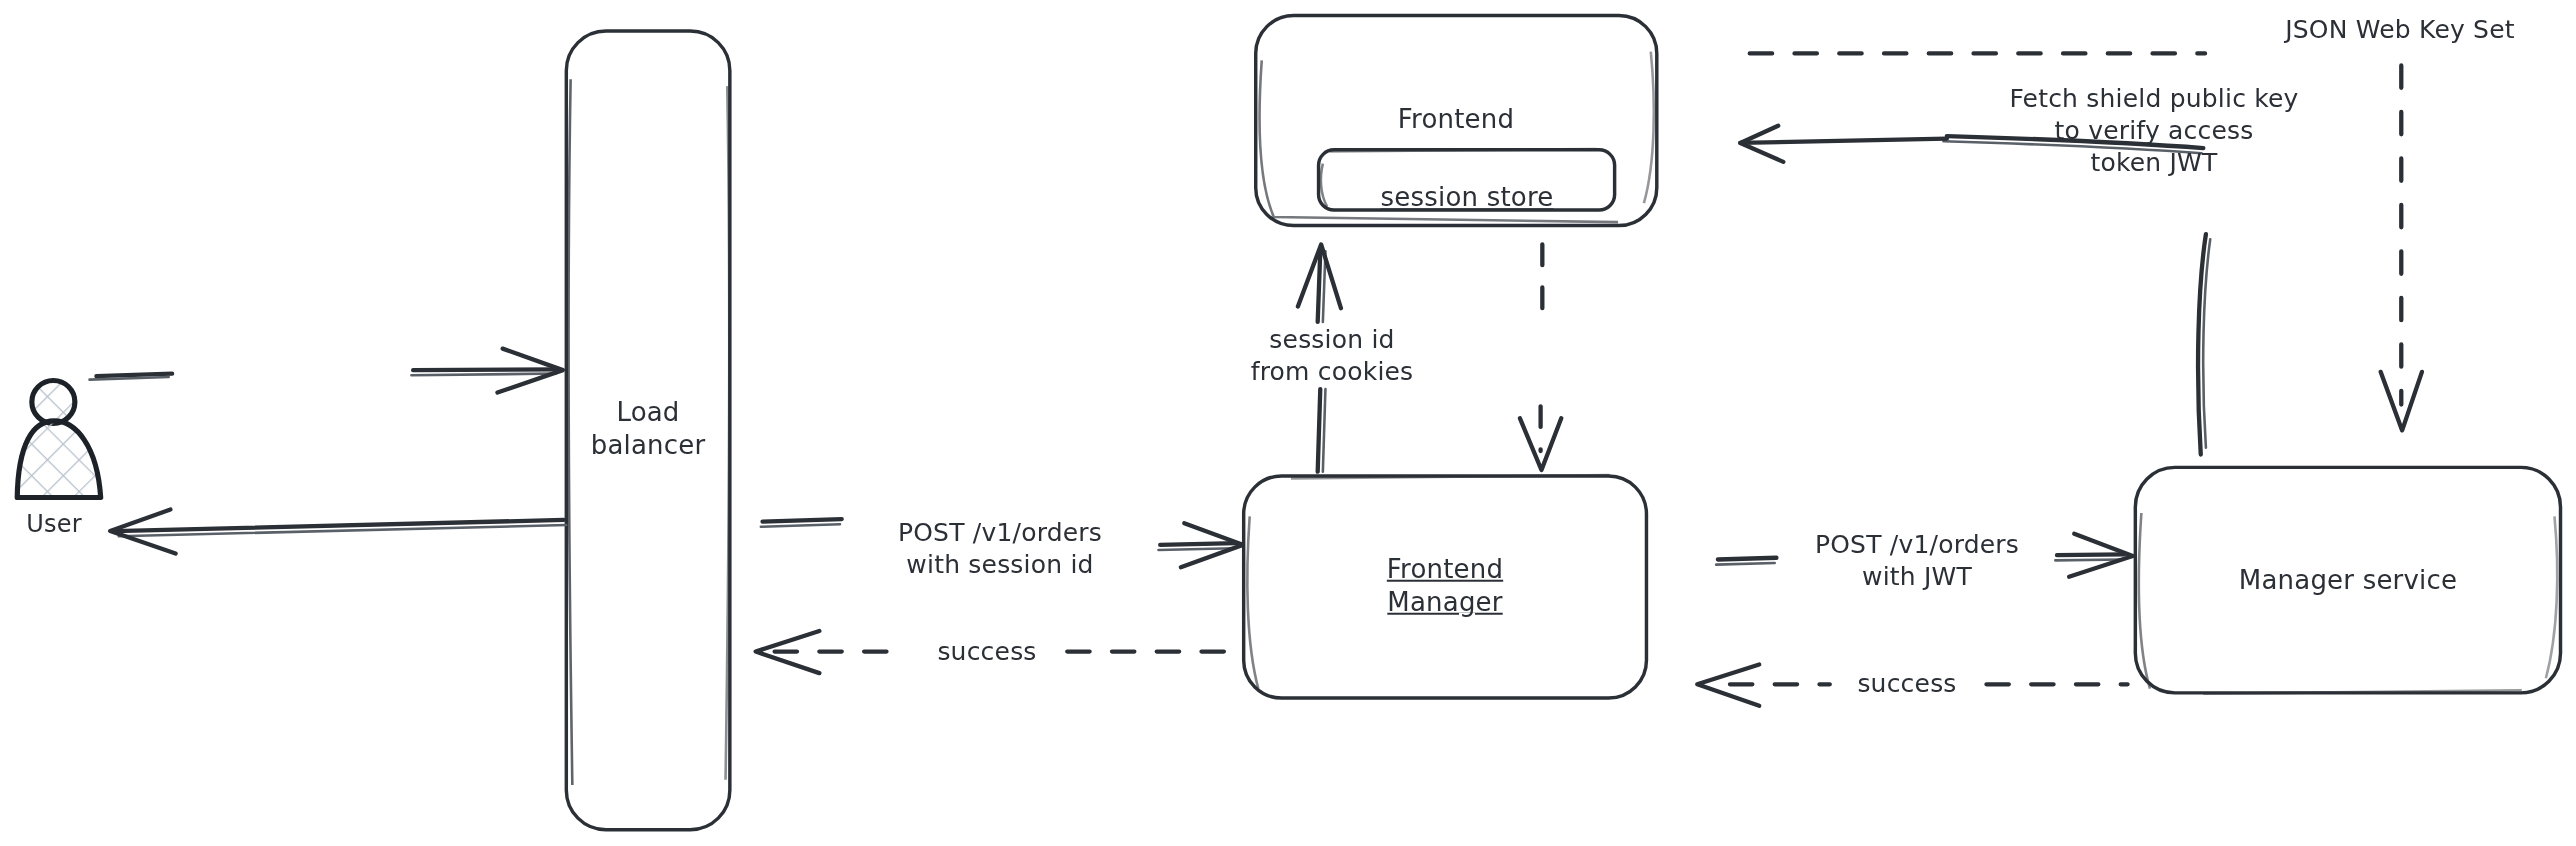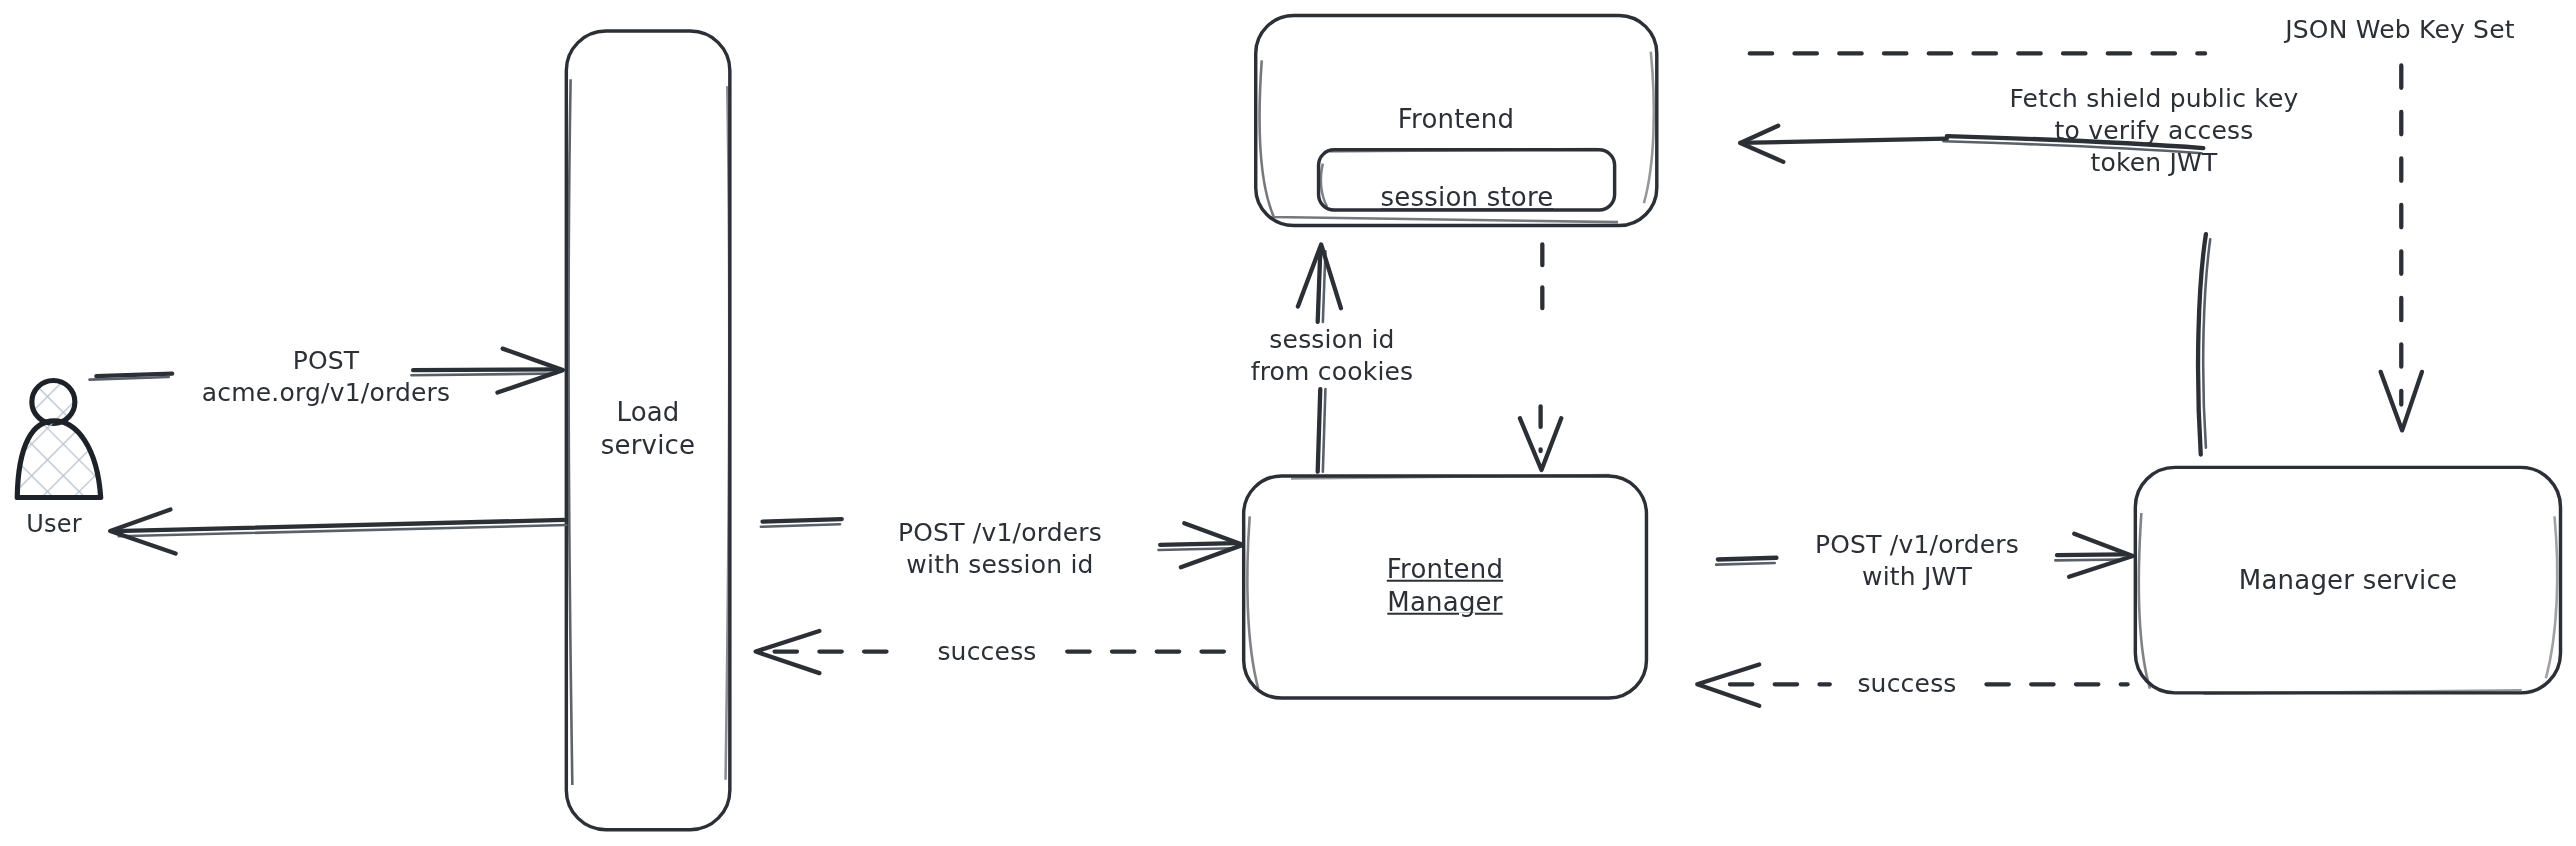--- a/index.html
+++ b/index.html
@@ -157,35 +157,33 @@
     </g>
 
     <g>
       <path d="M 2033 62 L 2562 62" fill="none" stroke="#2b2f36" stroke-width="5" stroke-dasharray="26 26" stroke-linecap="round"></path>
       <path d="M 2790 76 L 2790 470" fill="none" stroke="#2b2f36" stroke-width="5" stroke-dasharray="26 28" stroke-linecap="round"></path>
       <path d="M 2766 432 L 2791 500 L 2814 432" fill="none" stroke="#2b2f36" stroke-width="5" stroke-linecap="round" stroke-linejoin="round"></path>
     </g>
   </svg>
 
   <div class="node-label lbl-box" style="left:648px; top:429px; width:172px;">Load
-service</div>
+balancer</div>
 
   <div class="node-label lbl-box" style="left:1456px; top:120px; width:258px;">Frontend</div>
 
   <div class="node-label lbl-box" style="left:1467px; top:198px; width:284px;text-decoration:underline;">session store</div>
 
   <div class="node-label lbl-box" style="left:1445px; top:586px; width:258px;text-decoration:underline;">Frontend
 Manager</div>
 
   <div class="node-label lbl-box" style="left:2348px; top:581px; width:361px;">Manager service</div>
 
   <div class="actor-label lbl-box" style="left:54px; top:524px; width:155px;">User</div>
 
-  <div class="edge-label lbl-box" style="left:326px; top:377px; width:413px;">POST
-acme.org/v1/orders</div>
 
   <div class="edge-label lbl-box" style="left:1000px; top:549px; width:396px;">POST /v1/orders
 with session id</div>
 
   <div class="edge-label lbl-box" style="left:987px; top:652px; width:189px;">success</div>
 
   <div class="edge-label lbl-box" style="left:1917px; top:561px; width:361px;">POST /v1/orders
 with JWT</div>
 
   <div class="edge-label lbl-box" style="left:1907px; top:684px; width:189px;">success</div>

